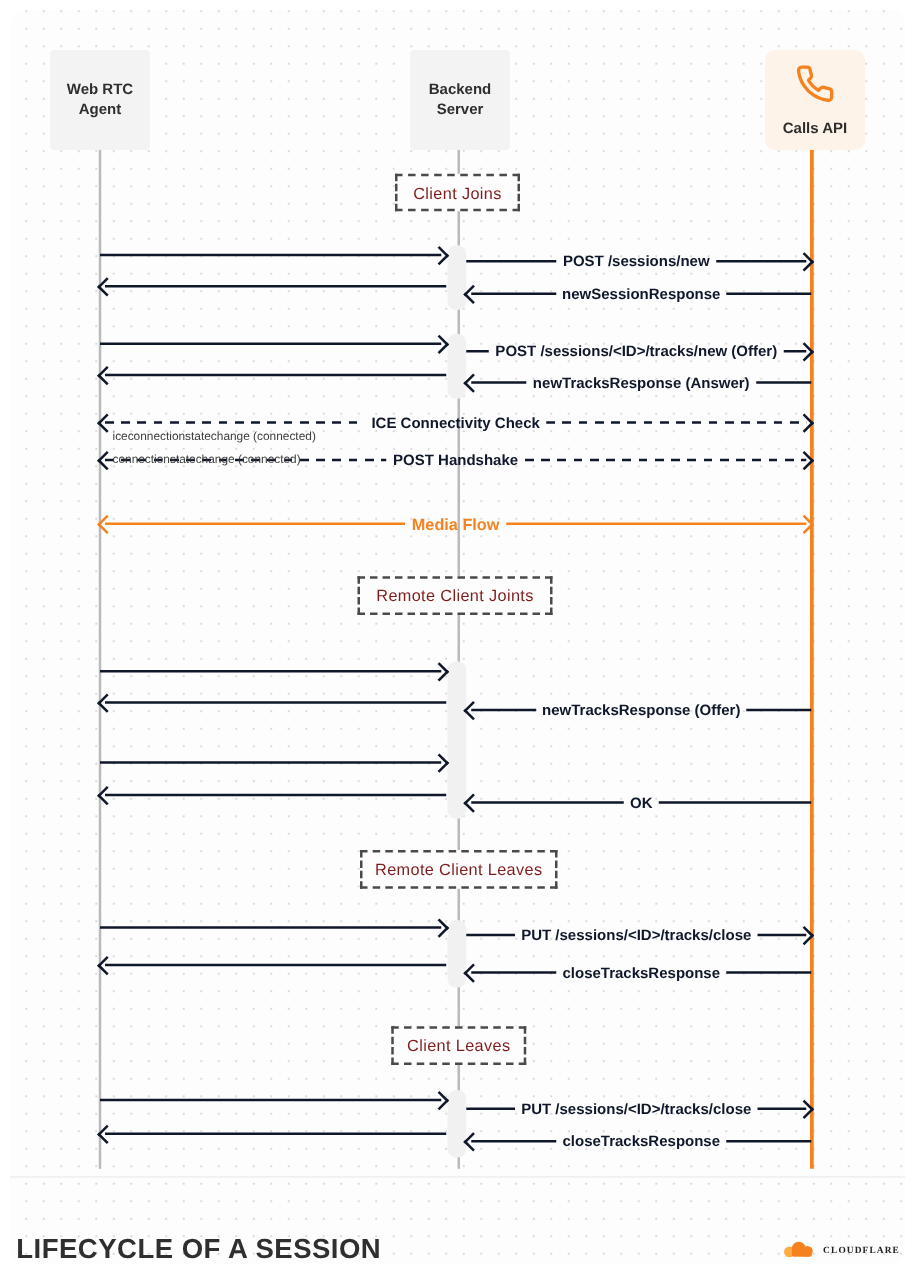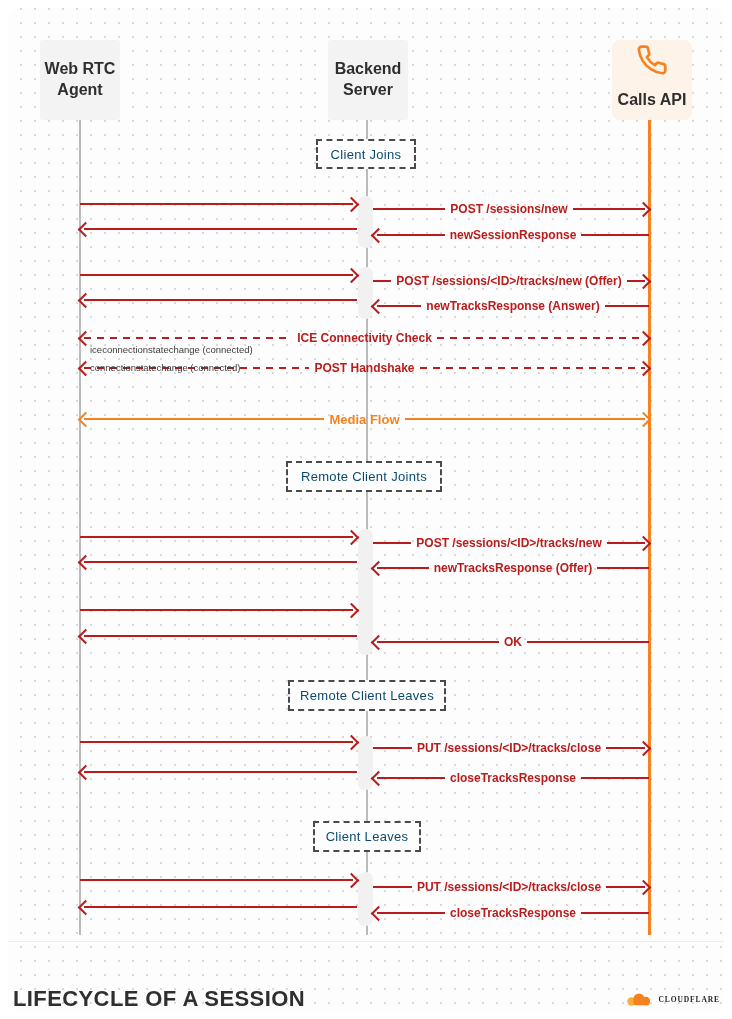--- a/index.html
+++ b/index.html
@@ -7,39 +7,39 @@
         font-family:"Liberation Sans",sans-serif;}
   .canvas{position:absolute;left:8px;top:8px;width:716px;height:1003px;border-radius:12px;
           background-color:#fdfdfd;
           background-image:radial-gradient(circle,#d9d9d9 1.1px,transparent 1.2px);
           background-size:14px 14px;background-position:6px 8px;}
   .divider{position:absolute;left:8px;right:8px;top:941px;height:1px;background:#ececec;}
 
   
   .actor{position:absolute;top:40px;width:80px;height:80px;background:#f3f3f4;border-radius:3px;
          display:flex;flex-direction:column;align-items:center;justify-content:center;
-         font-size:16px;font-weight:bold;color:#2e2e2e;text-align:center;line-height:1.3;
+         font-size:12px;font-weight:bold;color:#2e2e2e;text-align:center;line-height:1.3;
          white-space:pre-line;}
   .actor.calls{background:#fdf3e8;border-radius:8px;justify-content:flex-end;padding-bottom:9px;box-sizing:border-box;}
   .actor .phone{margin-bottom:8px;}
 
   
   .lifeline{position:absolute;top:119px;height:816px;width:2px;background:#bababa;}
   .lifeline.orange{width:3px;background:#f6821f;}
 
   
   .bar{position:absolute;left:358px;width:15px;background:#f1f1f2;border-radius:7px;}
 
   
   .section{position:absolute;border:2px dashed #4a4a4a;background:#fdfdfd;
            display:flex;align-items:center;justify-content:center;
-           font-size:13px;font-weight:500;color:#0c4a6e;letter-spacing:.3px;white-space:nowrap;box-sizing:border-box;}
-
-  
-  .arrow{position:absolute;height:14px;display:flex;align-items:center;color:#b91c1c;}
+           font-size:13px;font-weight:500;color:#7f1d1d;letter-spacing:.3px;white-space:nowrap;box-sizing:border-box;}
+
+  
+  .arrow{position:absolute;height:14px;display:flex;align-items:center;color:#0f172a;}
   .arrow .ln{flex:1;height:2.5px;background:currentColor;min-width:2px;}
   .arrow.dashed .ln{background:repeating-linear-gradient(90deg,currentColor 0 7px,transparent 7px 13px);}
   .arrow .lbl{font-size:12px;font-weight:bold;padding:0 5px;white-space:nowrap;flex:none;}
   .head-r{flex:none;width:9px;height:9px;border-top:2.5px solid currentColor;border-right:2.5px solid currentColor;
           transform:rotate(45deg);margin-left:-7px;}
   .head-l{flex:none;width:9px;height:9px;border-top:2.5px solid currentColor;border-left:2.5px solid currentColor;
           transform:rotate(-45deg);margin-right:-7px;}
   .lseg{left:80px;width:277px;}
   .rseg{left:373px;width:276px;}
   .full{left:80px;width:569px;}
@@ -155,26 +155,20 @@
       <i class="ln"></i>
       <span class="lbl">Media Flow</span>
       <i class="ln"></i>
       <i class="head-r"></i>
     </div>
 
   <div class="arrow lseg" style="top:530px">
       <i class="ln"></i>
       <i class="head-r"></i>
     </div>
-  <div class="arrow rseg" style="top:536px">
-      <i class="ln"></i>
-      <span class="lbl">POST /sessions/&lt;ID&gt;/tracks/new</span>
-      <i class="ln"></i>
-      <i class="head-r"></i>
-    </div>
 
   <div class="arrow rseg" style="top:561px">
       <i class="head-l"></i>
       <i class="ln"></i>
       <span class="lbl">newTracksResponse (Offer)</span>
       <i class="ln"></i>
     </div>
   <div class="arrow lseg" style="top:555px">
       <i class="head-l"></i>
       <i class="ln"></i>

